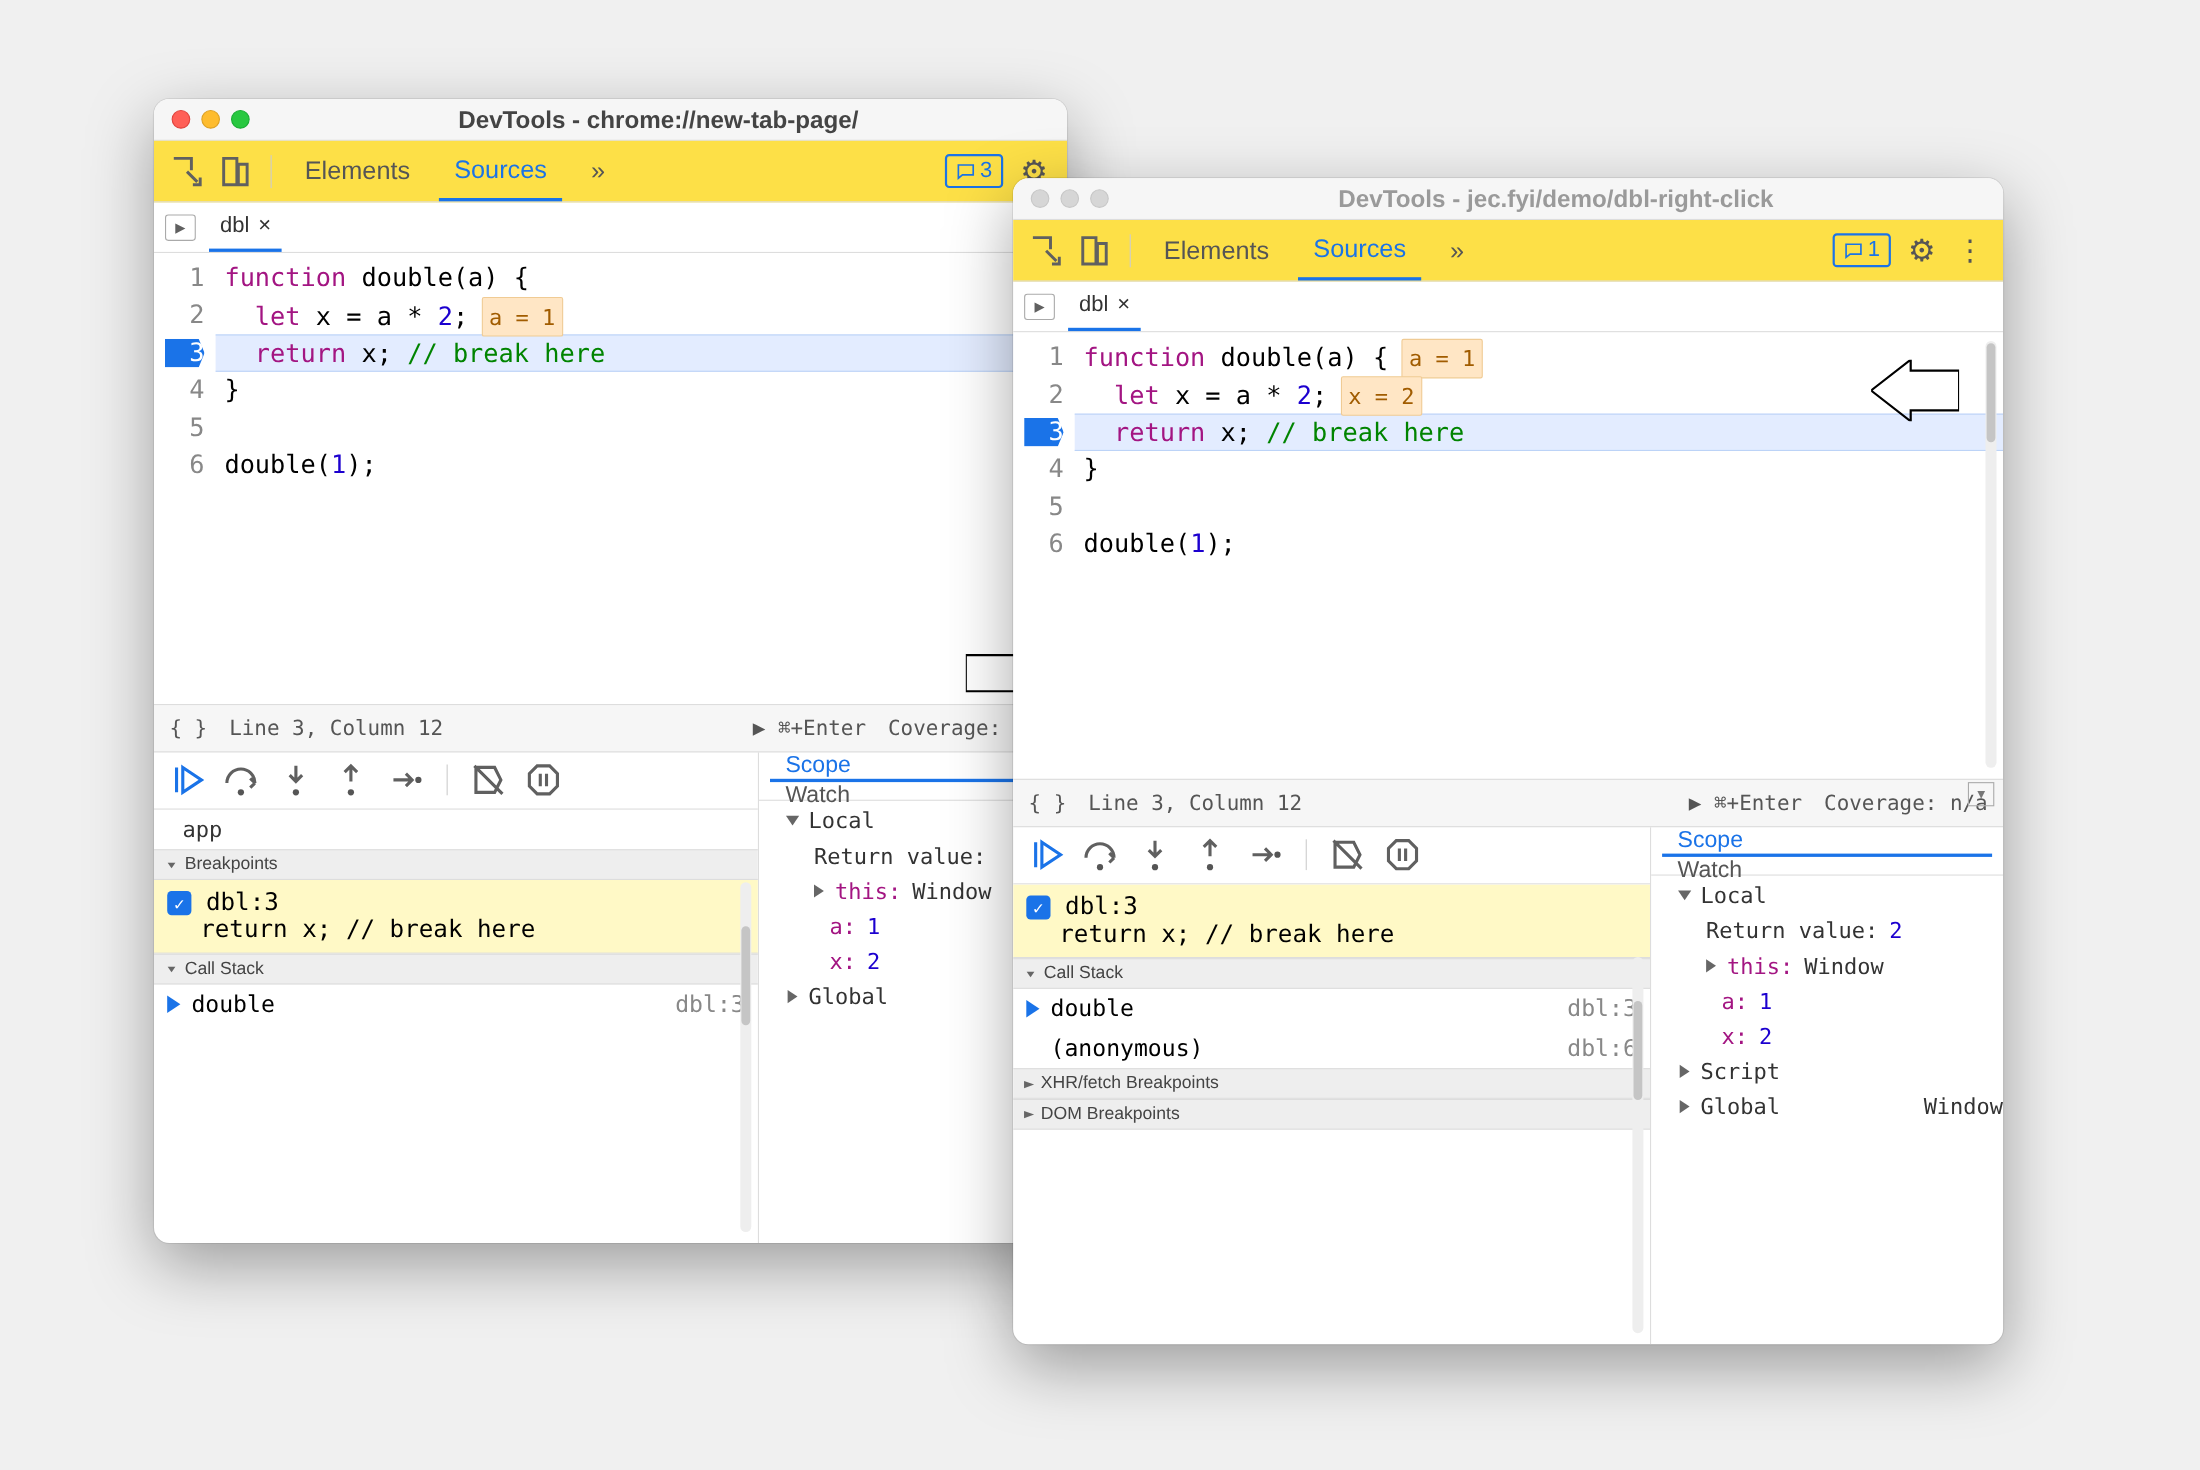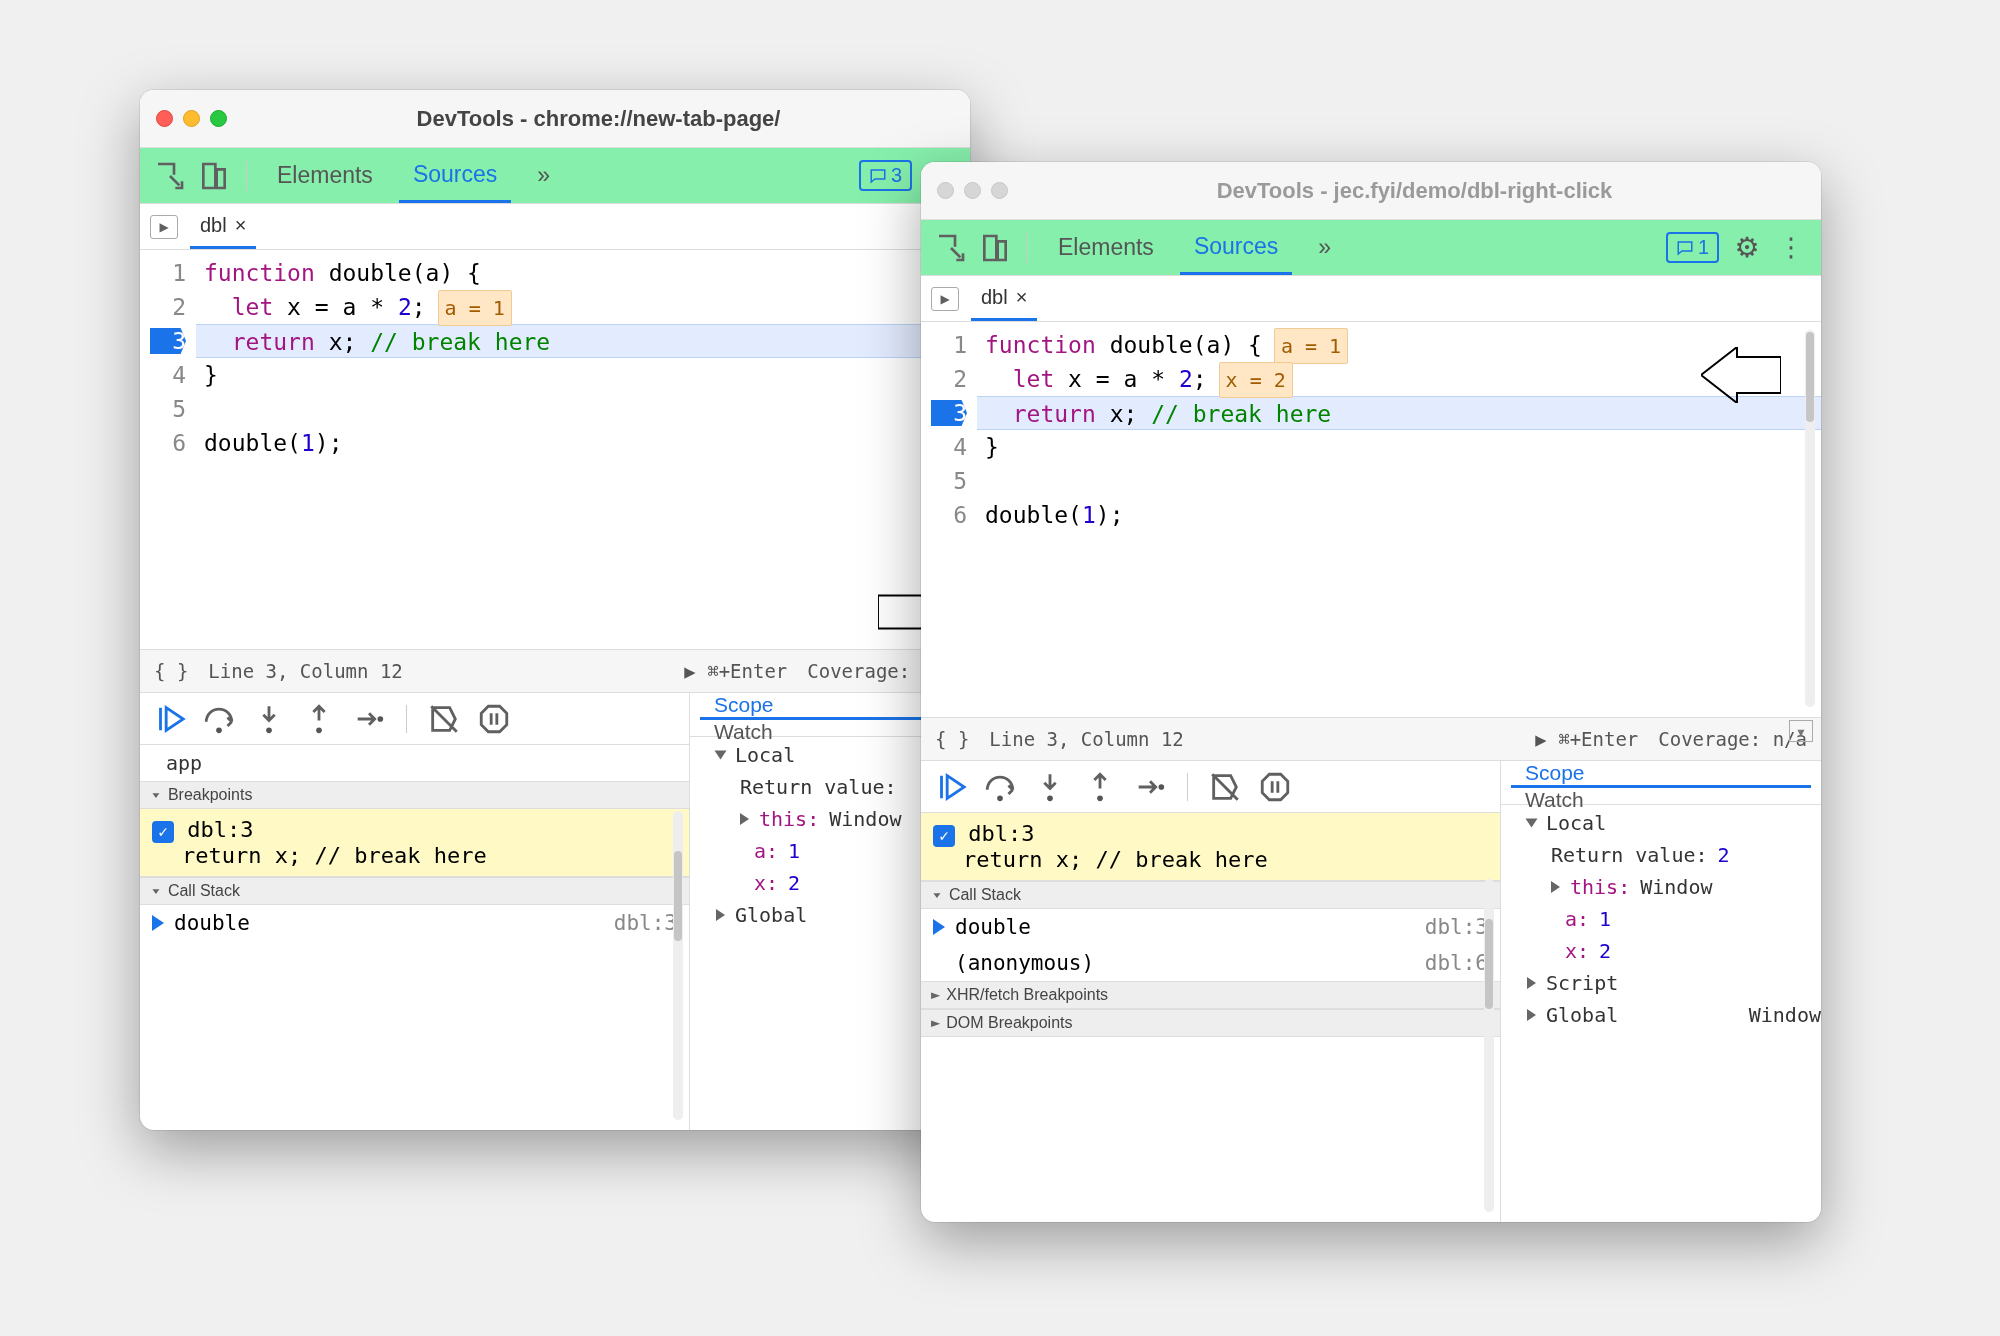--- a/index.html
+++ b/index.html
@@ -17,40 +17,40 @@
     border-radius: 14px;
     box-shadow: 0 20px 60px rgba(0,0,0,.35), 0 0 0 1px rgba(0,0,0,.08);
     overflow: hidden;
     display: flex;
     flex-direction: column;
   }
   .win1 { left: 140px; top: 90px; width: 830px; height: 1040px; }
   .win2 { left: 921px; top: 144px; width: 900px; height: 1060px; margin-top: 18px; }
 
   .titlebar {
-    height: 58px;
+    height: 38px;
     display: flex;
     align-items: center;
     padding: 0 16px;
     background: #f6f6f6;
     border-bottom: 1px solid #ddd;
     gap: 10px;
     flex: 0 0 auto;
   }
   .traffic { display:flex; gap:10px; margin-right:6px; }
   .dot { width:17px; height:17px; border-radius:50%; }
   .dot.red { background:#ff5f57; border:1px solid #e0443e; }
   .dot.yellow { background:#febc2e; border:1px solid #dea123; }
   .dot.green { background:#28c840; border:1px solid #1aad34; }
   .dot.dim { background:#d6d6d6; border:1px solid #c7c7c7; }
   .titlebar .title { flex:1; text-align:center; font-weight:600; color:#444; font-size:22px; }
 
   .toolbar {
     height: 56px; display:flex; align-items:center; gap:12px;
-    padding: 0 14px; border-bottom: 1px solid #ddd; background:#86efac;
+    padding: 0 14px; border-bottom: 1px solid #ddd; background:#fde047;
     flex: 0 0 auto;
   }
   .ico { width:32px; height:32px; display:flex; align-items:center; justify-content:center; color:#606060; }
   .sep { width:1px; height:30px; background:#ccc; margin:0 4px; }
   .tab { padding: 0 14px; height:100%; display:flex; align-items:center; color:#555; font-size:23px; cursor:pointer; }
   .tab.active { color:#1a73e8; border-bottom:3px solid #1a73e8; font-weight:500; }
   .badge-box { display:flex; align-items:center; gap:4px; border:2px solid #1a73e8; border-radius:4px; padding:2px 8px; color:#1a73e8; font-size:20px; }
   .spacer { flex:1; }
   .gear::before { content:"\2699"; font-size:28px; color:#555; }
   .vdots::before { content:"\22EE"; font-size:26px; color:#555; }

